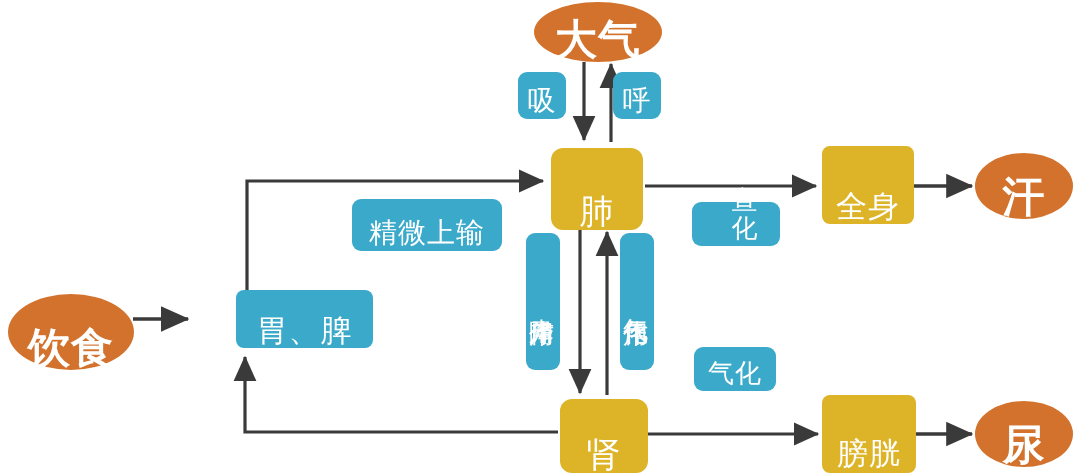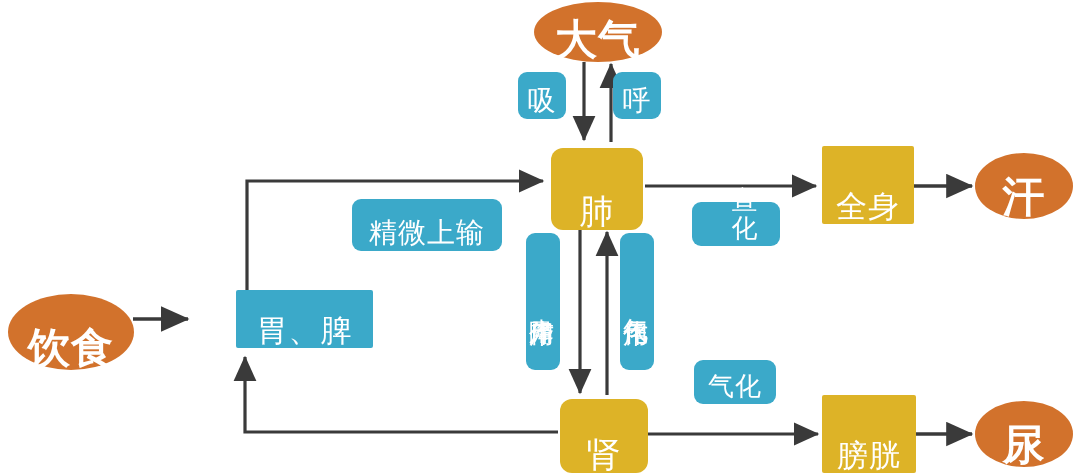--- a/index.html
+++ b/index.html
@@ -40,21 +40,21 @@
     border-radius: 50%;
     font-size: 42px;
     font-weight: bold;
   }
   .organ {
     border-radius: 12px;
     font-size: 34px;
     font-weight: normal;
   }
   .organ-wide {
-    border-radius: 2px;
+    border-radius: 8px;
     font-size: 31px;
   }
   .label {
     border-radius: 9px;
     font-size: 28px;
     padding: 4px 10px;
   }
   .label-small {
     border-radius: 9px;
     font-size: 26px;
@@ -125,21 +125,21 @@
   </div>
 
   <div class="node organ organ-wide" style="left:822px; top:146px; width:92px; height:78px; background:#DDB327;">
     <span>全身</span>
   </div>
 
   <div class="node ellipse" style="left:975px; top:153px; width:98px; height:66px; background:#D2722C;">
     <span>汗</span>
   </div>
 
-  <div class="node organ organ-wide" style="left:822px; top:395px; width:94px; height:78px; background:#DDB327;">
+  <div class="node organ organ-wide" style="left:822px; top:395px; width:94px; height:78px; background:#DDB327;font-family:Liberation Mono, monospace;">
     <span>膀胱</span>
   </div>
 
   <div class="node ellipse" style="left:975px; top:401px; width:98px; height:66px; background:#D2722C;">
     <span>尿</span>
   </div>
 
   <div class="node label" style="left:518px; top:72px; width:48px; height:47px; background:#3BA9C9;">
     <span>吸</span>
   </div>
@@ -149,21 +149,21 @@
   </div>
 
   <div class="node label" style="left:352px; top:199px; width:150px; height:52px; background:#3BA9C9;">
     <span>精微上输</span>
   </div>
 
   <div class="node label label-small" style="left:692px; top:202px; width:88px; height:44px; background:#3BA9C9;padding-left:28px;">
     <span>宣化</span>
   </div>
 
-  <div class="node label label-small" style="left:694px; top:360px; width:82px; height:44px; background:#3BA9C9;">
+  <div class="node label label-small" style="left:694px; top:347px; width:82px; height:44px; background:#3BA9C9;">
     <span>气化</span>
   </div>
 
 
   <div class="node vlabel" style="left:526px; top:233px; width:34px; height:137px; background:#3BA9C9;">
     <span>肃降作用</span>
   </div>
 
   <div class="node vlabel" style="left:620px; top:233px; width:34px; height:137px; background:#3BA9C9;">
     <span>气化作用</span>

